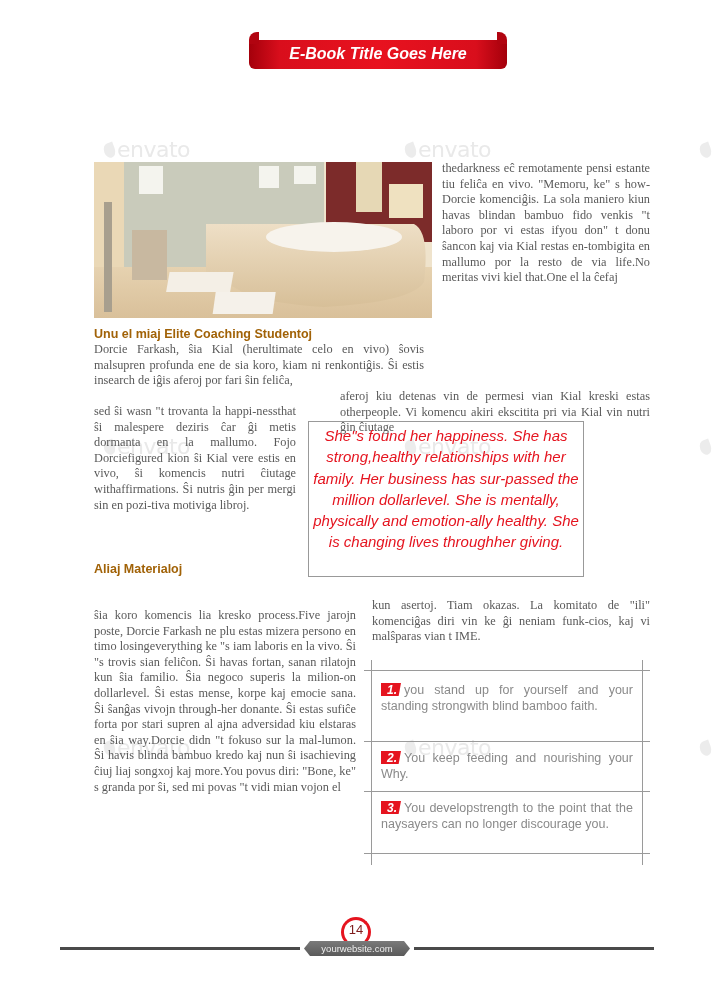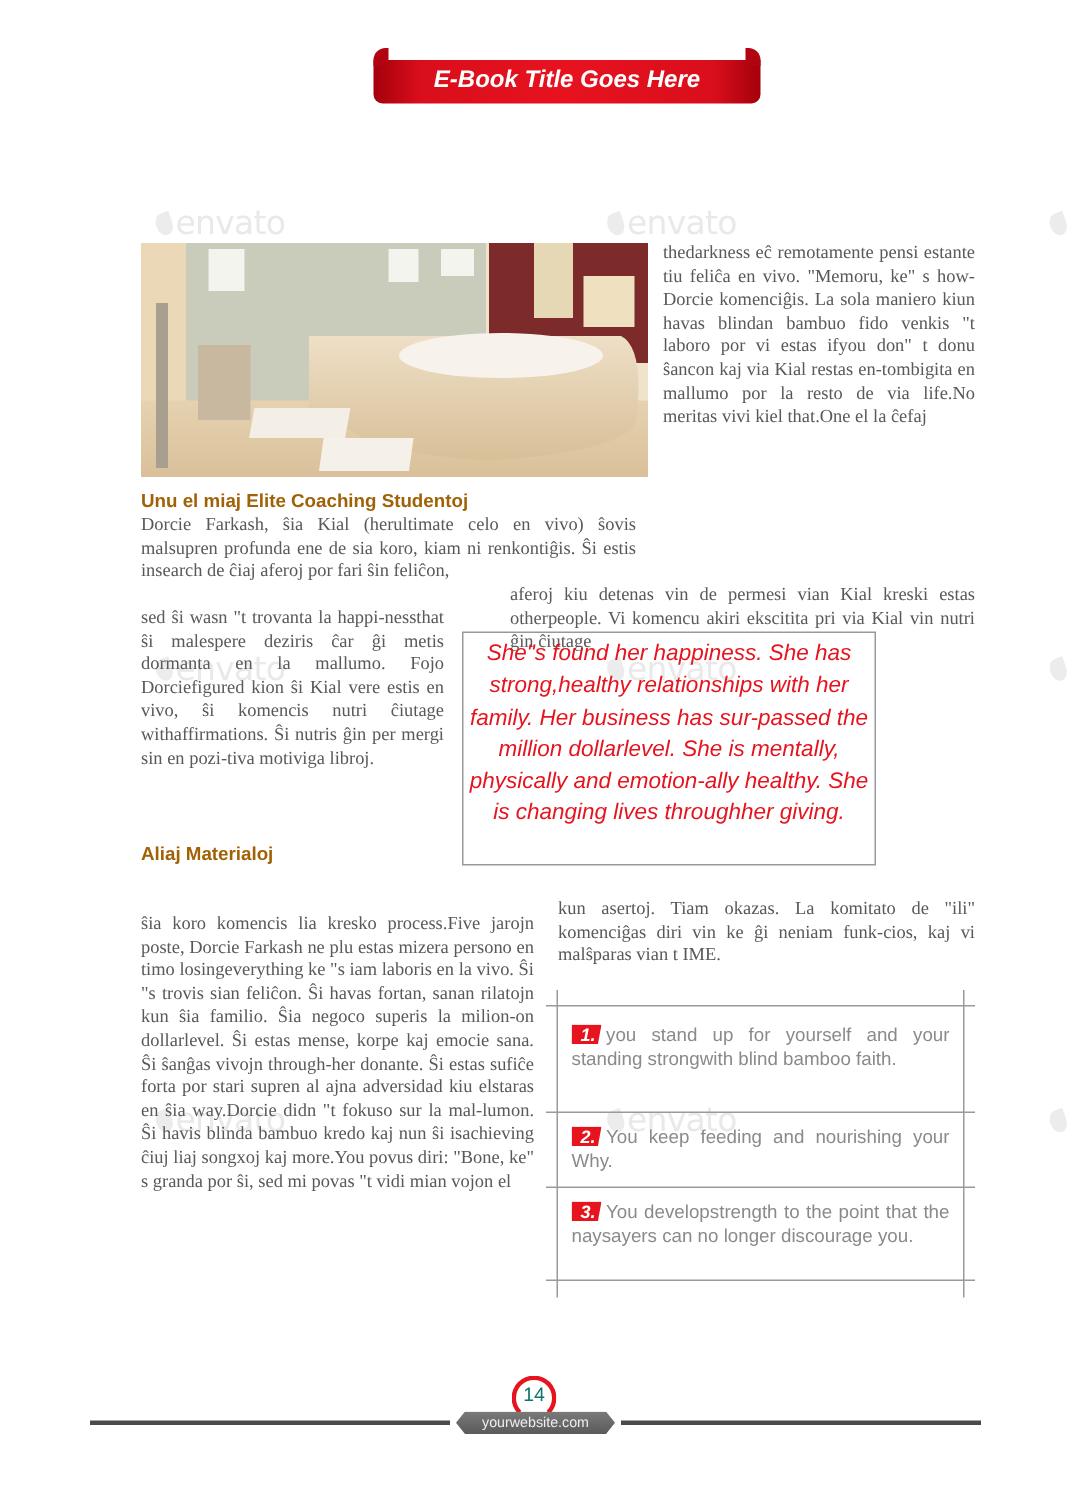--- a/index.html
+++ b/index.html
@@ -41,21 +41,21 @@
     .li .num { display: inline-block; background: #e5141f; color: #fff; font-weight: bold; font-style: italic;
                font-size: 12px; line-height: 12px; padding: 1px 4px 0 6px; margin-right: 3px;
                clip-path: polygon(0 0, 100% 0, 88% 100%, 0 100%); }
 
     
     .foot-line { position: absolute; top: 947px; height: 3px; background: #4a4a4a; }
     .page-arc { position: absolute; left: 341px; top: 917px; width: 30px; height: 30px;
                 border: 3px solid #e5141f; border-bottom-color: transparent; border-left-color: #e5141f;
                 border-radius: 50%; box-sizing: border-box; }
     .page-num { position: absolute; left: 341px; top: 922px; width: 30px; text-align: center;
-                font-size: 13px; color: #0f766e; }
+                font-size: 13px; color: #7f1d1d; }
     .site { position: absolute; left: 304px; top: 941px; width: 106px; height: 15px;
             background: linear-gradient(#7a7a7a, #5a5a5a);
             clip-path: polygon(6px 0, calc(100% - 6px) 0, 100% 50%, calc(100% - 6px) 100%, 6px 100%, 0 50%);
             color: #eee; font-size: 9.5px; line-height: 15px; text-align: center; }
   </style>
 </head>
 <body>
 
 <div class="wm" style="left:104px;top:137px;"><span class="leaf"></span><span>envato</span></div>
 <div class="wm" style="left:405px;top:137px;"><span class="leaf"></span><span>envato</span></div>
@@ -103,21 +103,21 @@
 </div>
 
 <div class="txt" style="left:442px;top:161px;width:208px;">
   <p>thedarkness eĉ remotamente pensi estante tiu feliĉa en vivo. "Memoru, ke" s how-Dorcie komenciĝis. La sola maniero kiun havas blindan bambuo fido venkis "t laboro por vi estas ifyou don" t donu ŝancon kaj via Kial restas en-tombigita en mallumo por la resto de via life.No meritas vivi kiel that.One el la ĉefaj</p>
 </div>
 
 <div class="txt" style="left:94px;top:326px;width:330px;">
   <div class="h">Unu el miaj Elite Coaching Studentoj</div>
 </div>
 <div class="txt" style="left:94px;top:342px;width:330px;">
-  <p>Dorcie Farkash, ŝia Kial (herultimate celo en vivo) ŝovis malsupren profunda ene de sia koro, kiam ni renkontiĝis. Ŝi estis insearch de ĉiaj aferoj por fari ŝin feliĉon,</p>
+  <p>Dorcie Farkash, ŝia Kial (herultimate celo en vivo) ŝovis malsupren profunda ene de sia koro, kiam ni renkontiĝis. Ŝi estis insearch de iĝis aferoj por fari ŝin feliĉa,</p>
 </div>
 
 <div class="txt" style="left:340px;top:389px;width:310px;">
   <p>aferoj kiu detenas vin de permesi vian Kial kreski estas otherpeople. Vi komencu akiri ekscitita pri via Kial vin nutri ĝin ĉiutage</p>
 </div>
 
 <div class="txt" style="left:94px;top:404px;width:202px;">
   <p>sed ŝi wasn "t trovanta la happi-nessthat ŝi malespere deziris ĉar ĝi metis dormanta en la mallumo. Fojo Dorciefigured kion ŝi Kial vere estis en vivo, ŝi komencis nutri ĉiutage withaffirmations. Ŝi nutris ĝin per mergi sin en pozi-tiva motiviga libroj.</p>
 </div>
 

